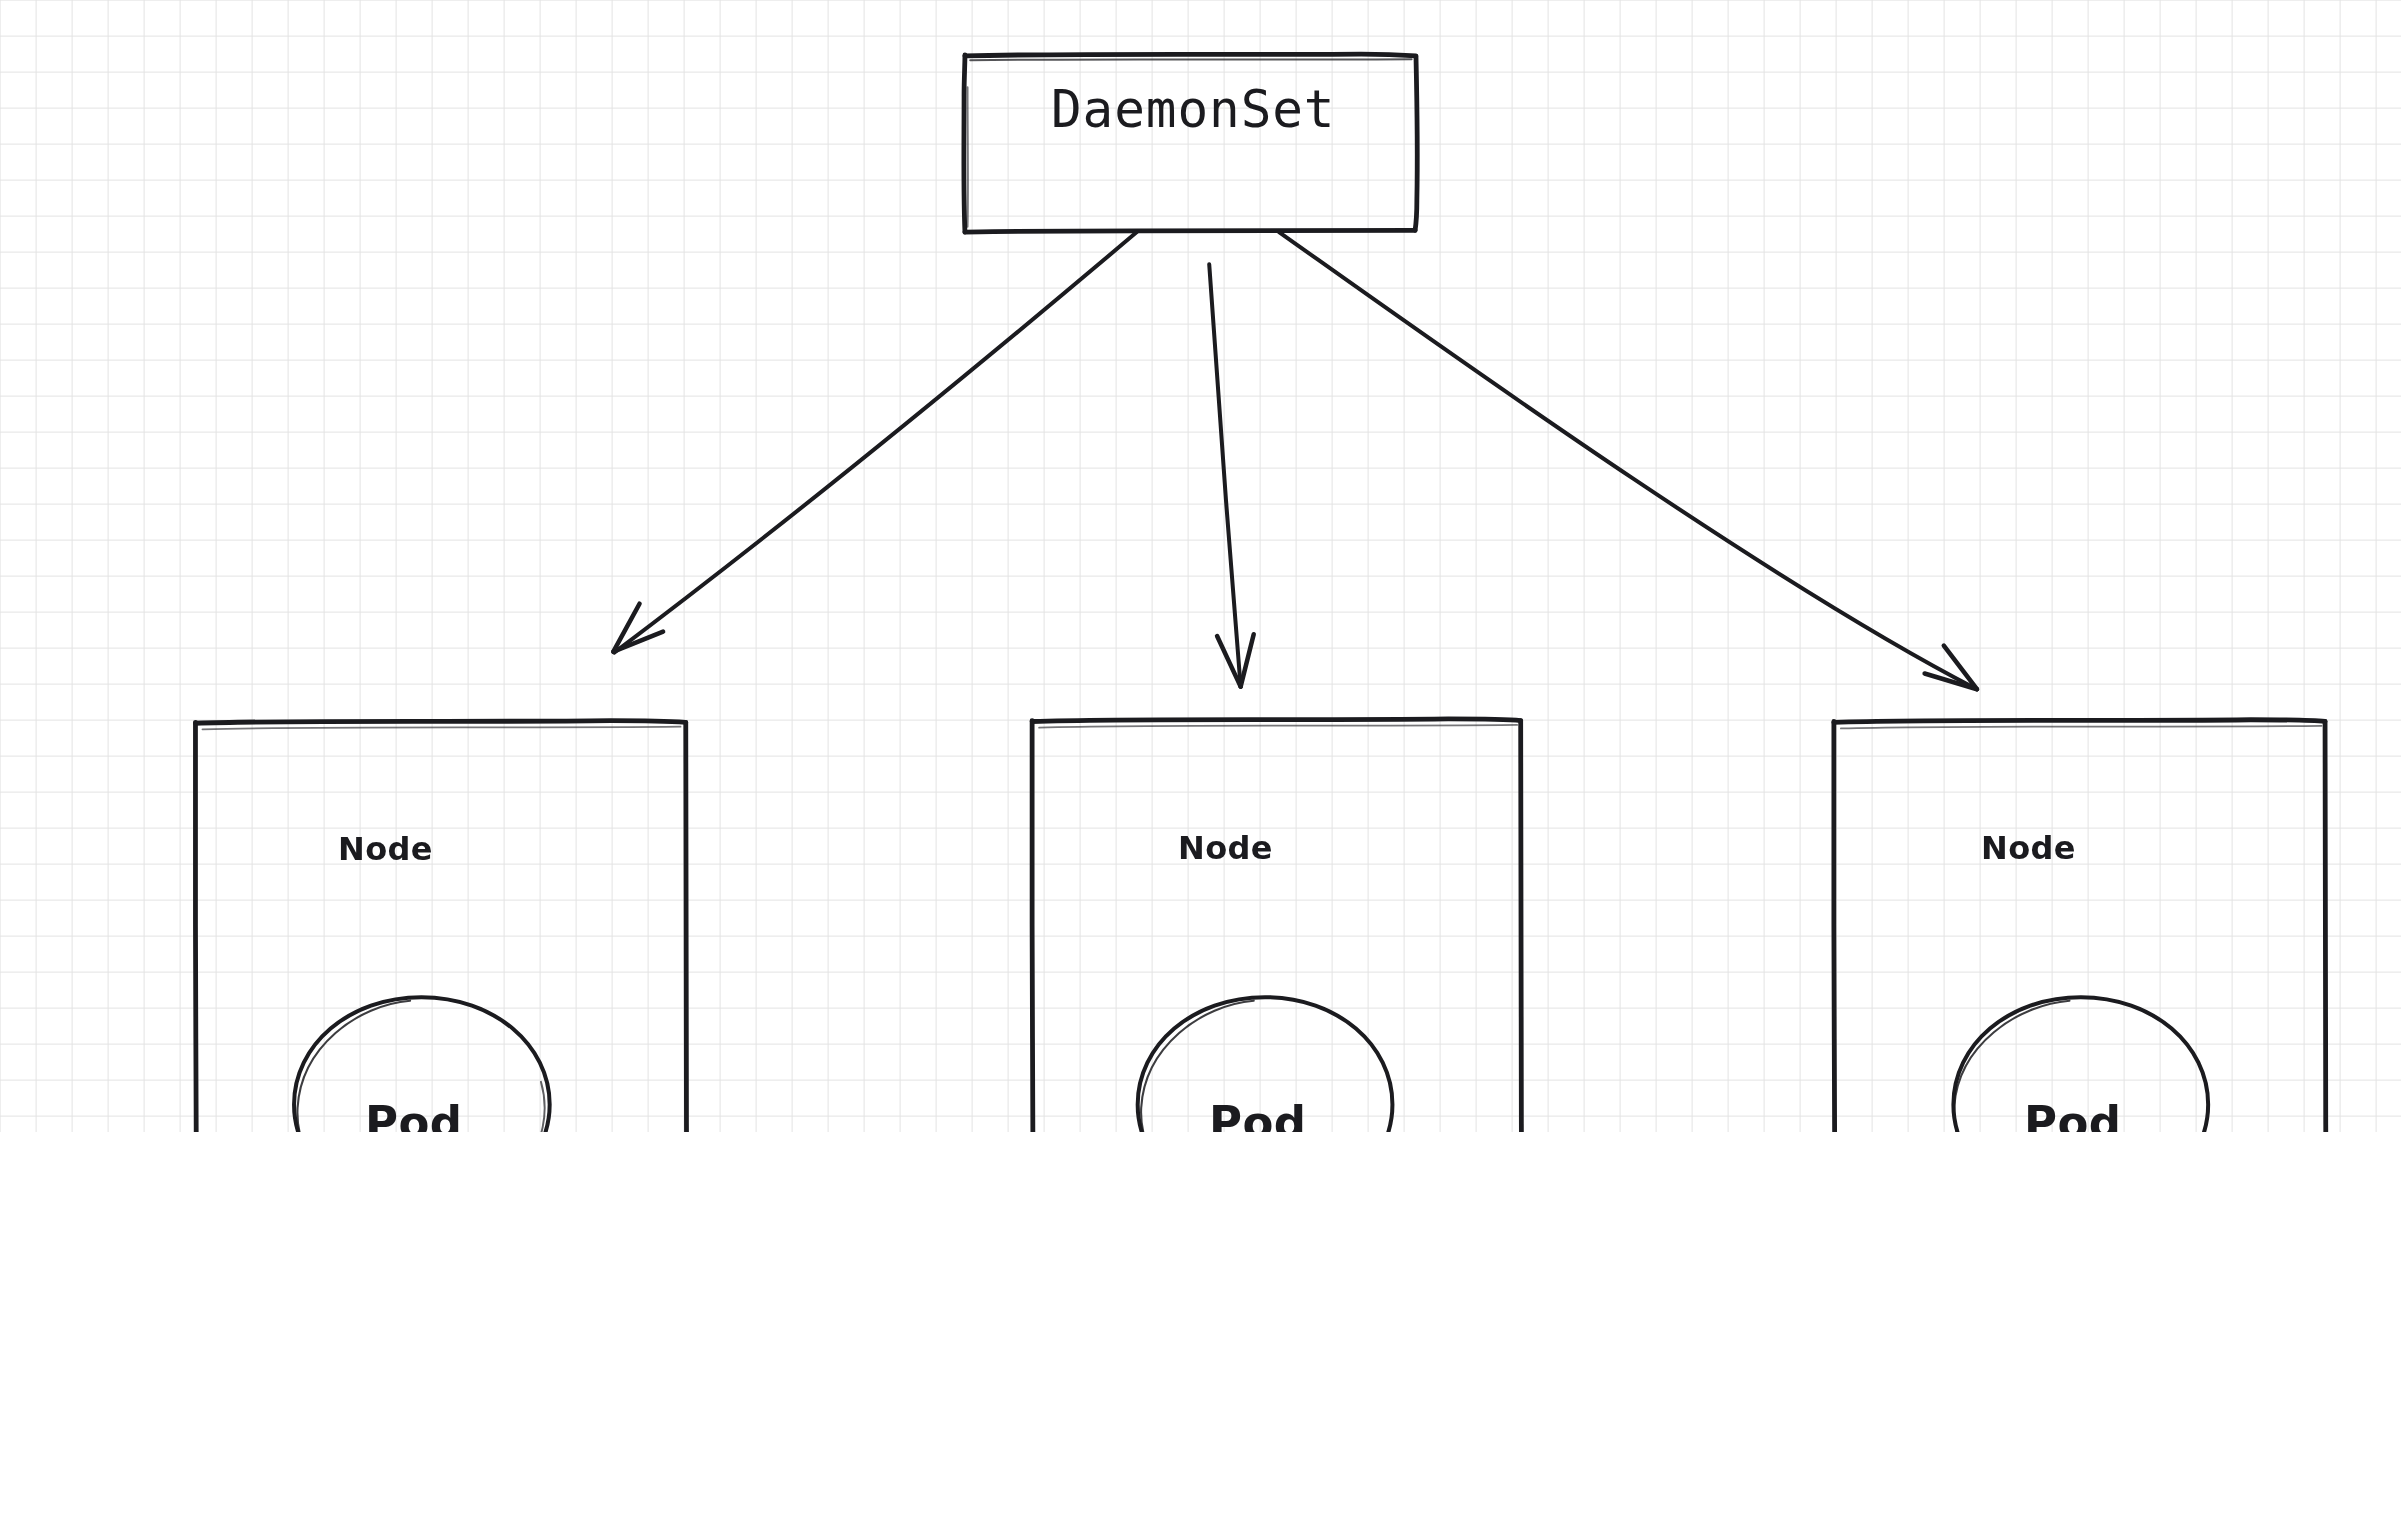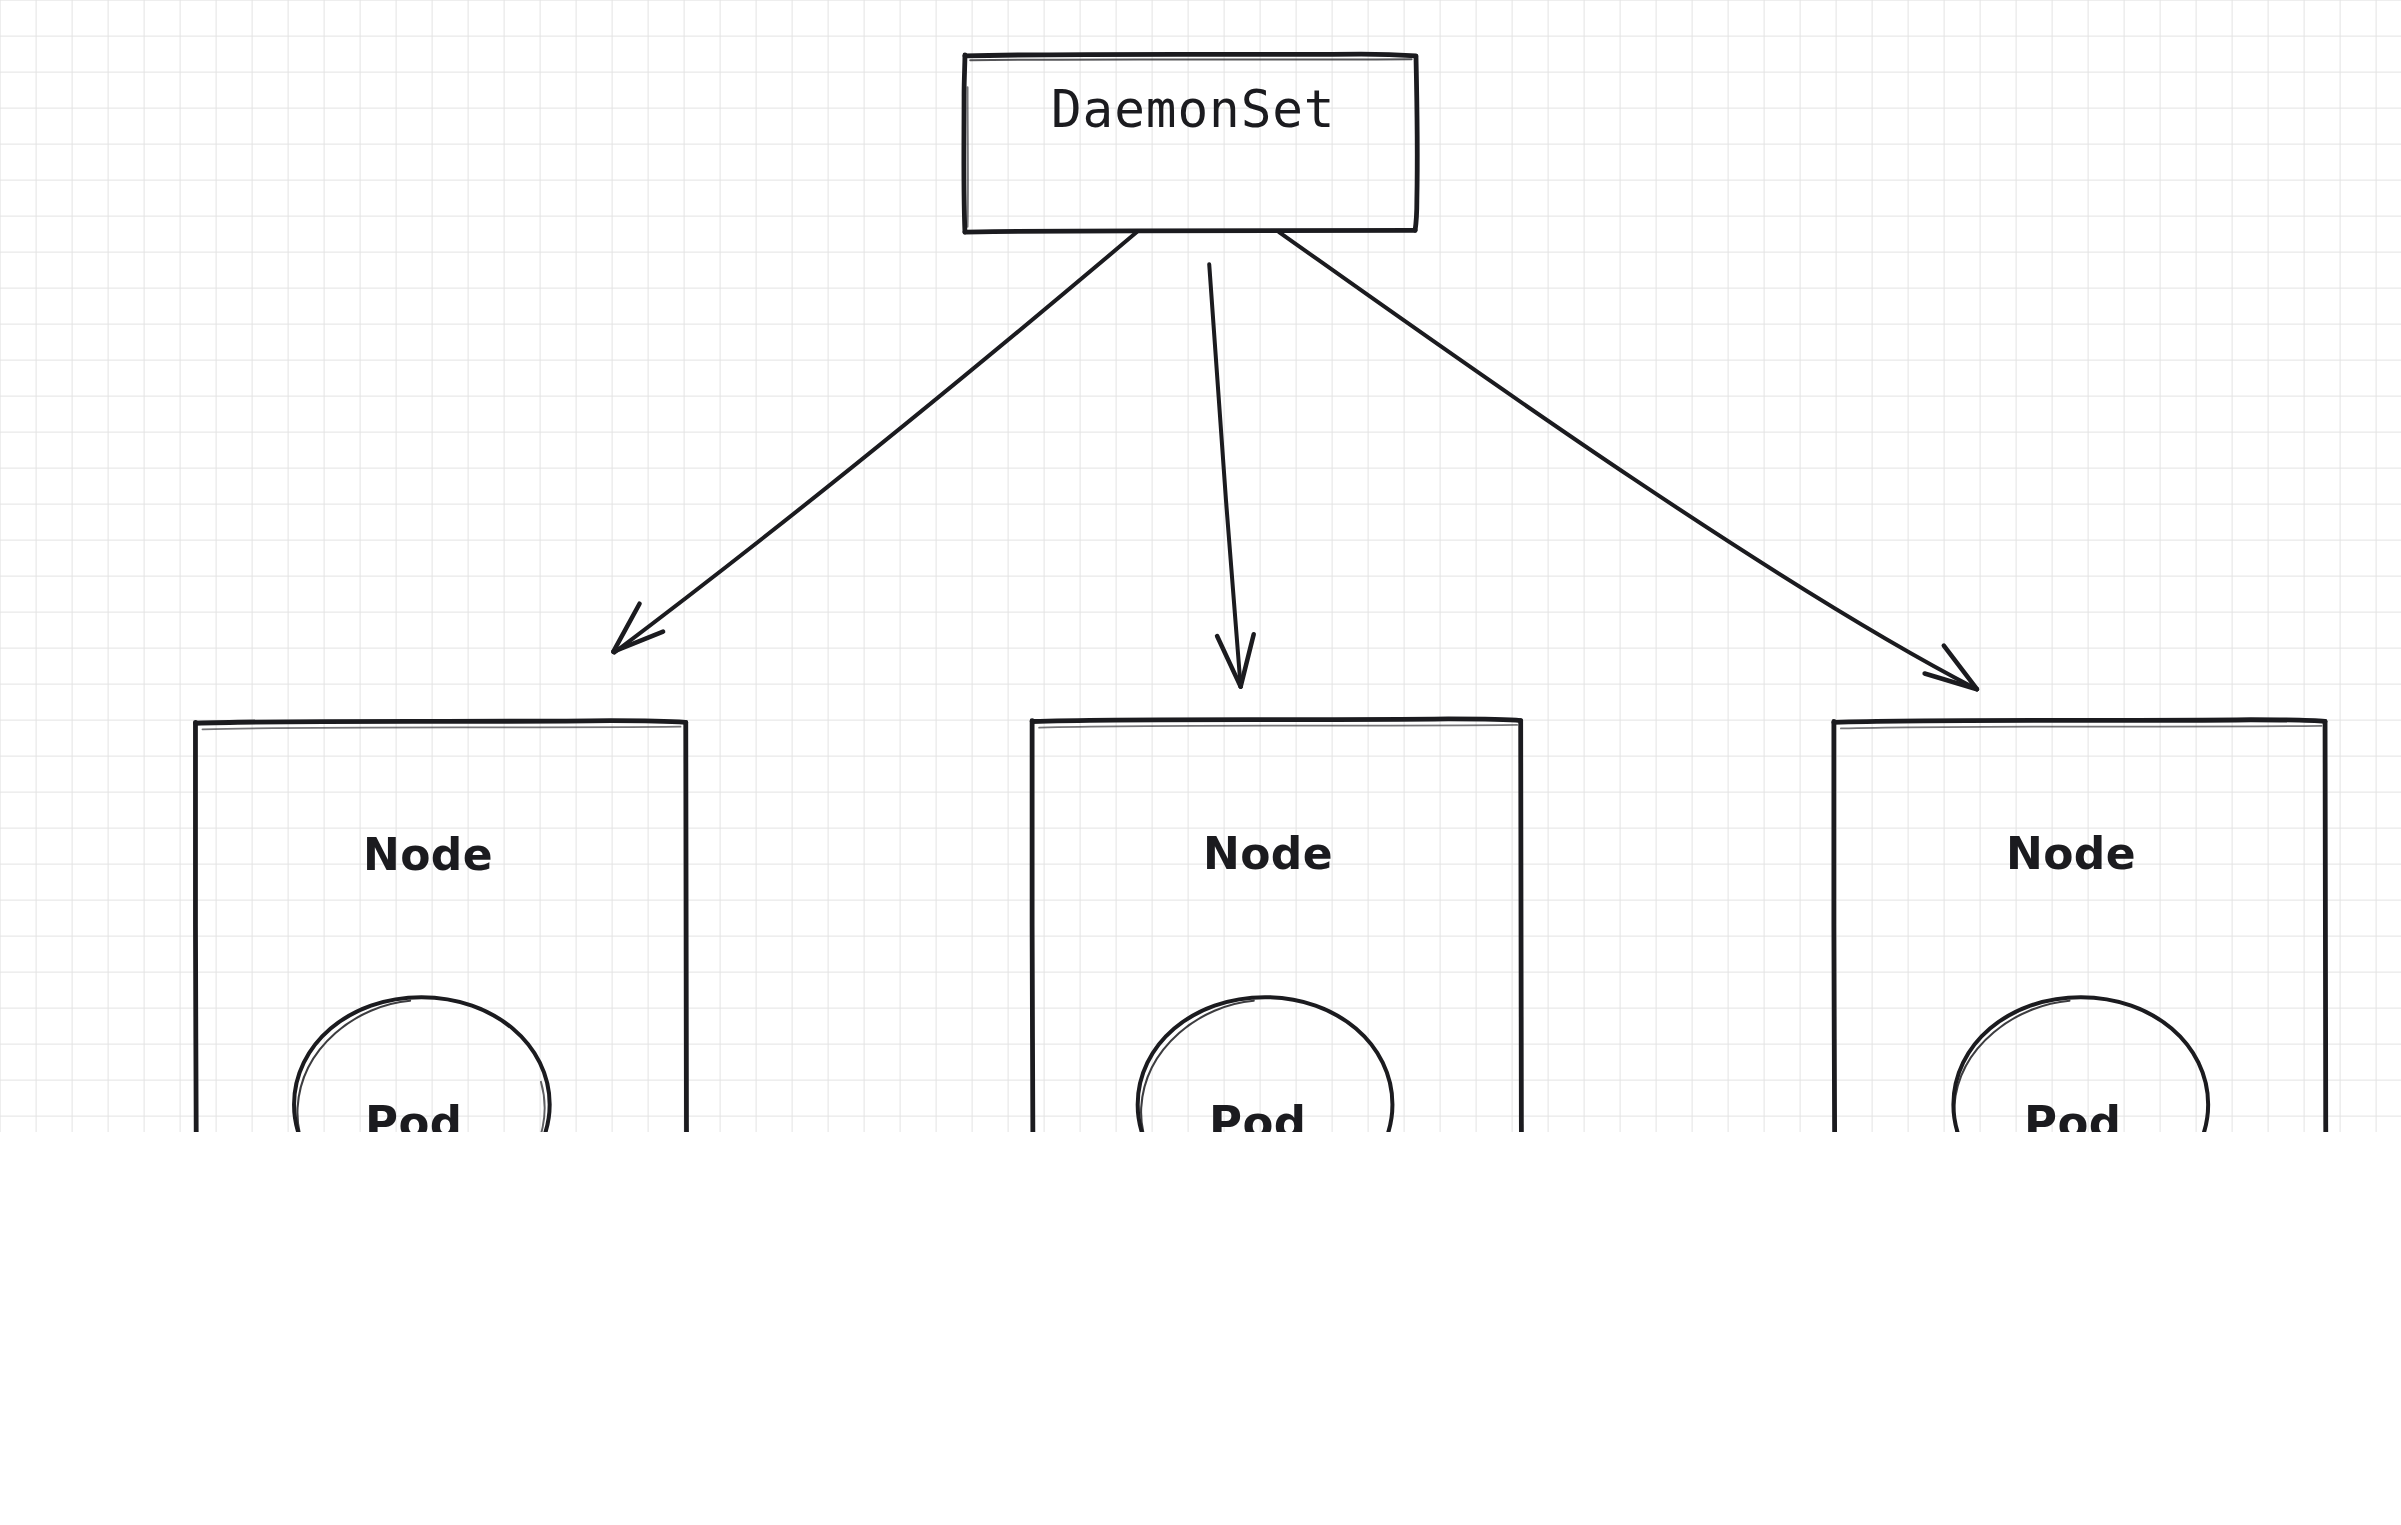--- a/index.html
+++ b/index.html
@@ -49,21 +49,21 @@
     font-size: 51px;
     font-weight: 400;
     letter-spacing: 0.9px;
   }
   .label-sans {
     font-family: "DejaVu Sans", "Liberation Sans", sans-serif;
     font-weight: 700;
     font-size: 44px;
     letter-spacing: 0.4px;
   }
-  .label-node { font-size: 44px; margin-left: 25px; }
+  .label-node { font-size: 32px; }
   .label-pod  { font-size: 45px; margin-top: 20px; }
 </style>
 </head>
 <body>
 
 <div id="canvas-root">
 
   <svg id="sketch-layer" viewBox="0 0 2752 1748">
 
     <g>

